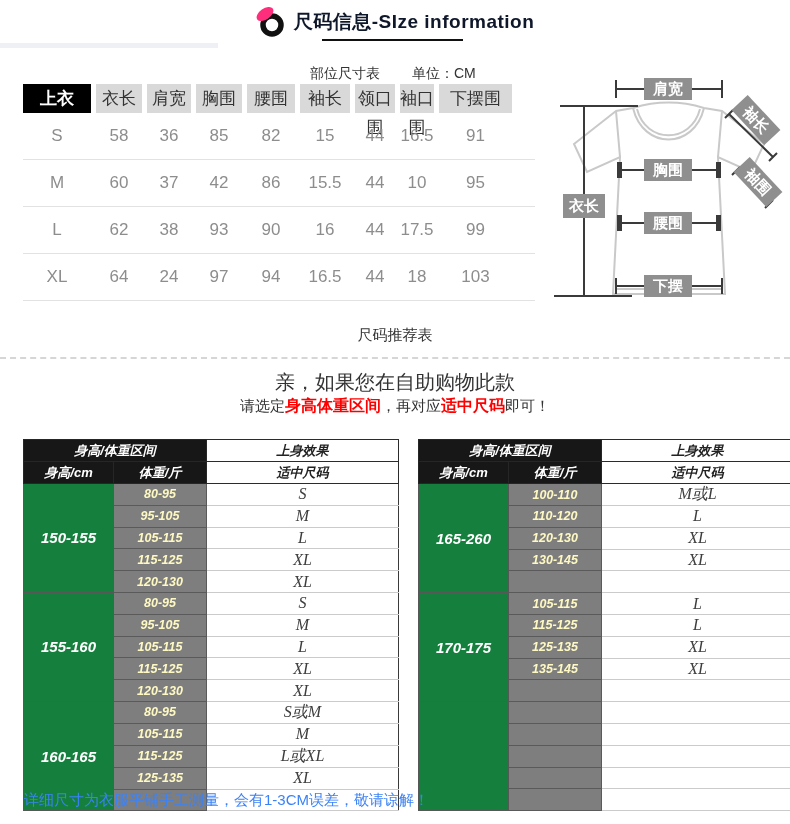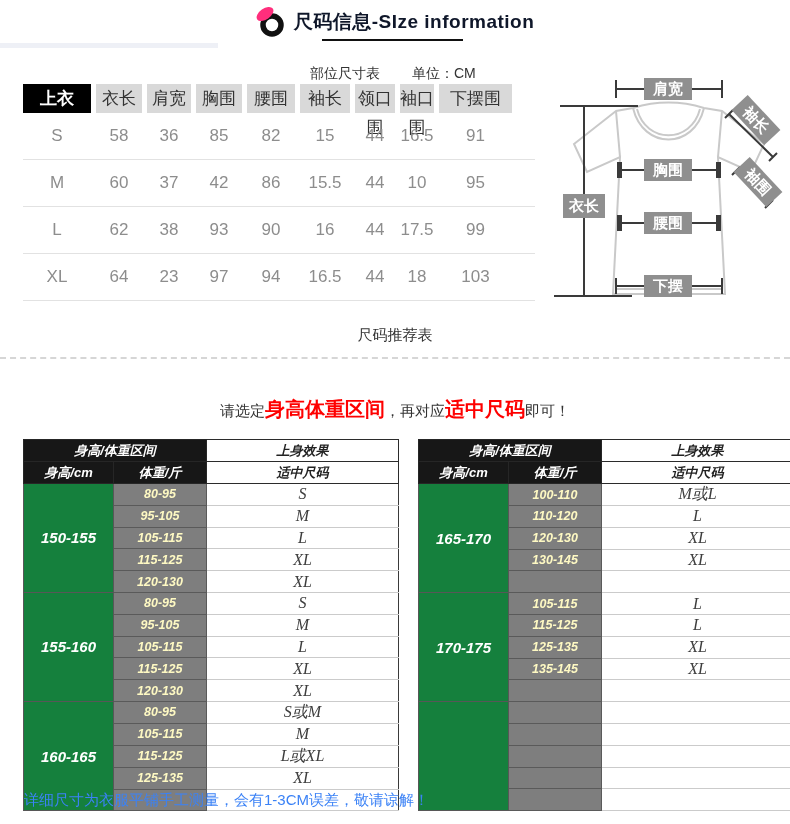--- a/index.html
+++ b/index.html
@@ -27,21 +27,21 @@
   .st-v{color:#8d8d8d;font-size:17px;}
 
   
   .tshirt{position:absolute;top:58px;left:546px;}
 
   
   .rec-title{position:absolute;top:326px;left:0;width:100%;text-align:center;font-size:15px;color:#333;}
   .dashed{position:absolute;top:357px;left:0;width:100%;border-top:2px dashed #d6d6d6;}
   .intro1{position:absolute;top:369px;left:0;width:100%;text-align:center;font-size:20px;color:#333;}
   .intro2{position:absolute;top:396px;left:0;width:100%;text-align:center;font-size:15px;color:#333;}
-  .intro2 .hl{color:#fe0000;font-size:20px;font-weight:bold;}
+  .intro2 .hl{color:#fe0000;font-size:16px;font-weight:bold;}
 
   
   .rec-wrap{position:absolute;top:439px;left:23px;display:flex;gap:19px;font-style:italic;}
   table.rec{border-collapse:collapse;table-layout:fixed;width:375px;border:1px solid #3a3a3a;}
   .rec th,.rec td{padding:0;text-align:center;vertical-align:middle;height:20.8px;overflow:hidden;}
   .rec .hb{background:#171717;color:#fff;font-weight:bold;font-size:13px;border:1px solid #262626;height:21px;}
   .rec .hw{background:#fff;color:#222;font-weight:bold;font-size:13px;border:1px solid #2b2b2b;height:21px;}
   .rec .hcell{background:#15803d;color:#fff;font-weight:bold;font-size:15px;border:1px solid #575757;}
   .rec .wcell{background:#7e7e7e;color:#fef9c3;font-weight:bold;font-size:12.5px;border:1px solid #5a5a5a;}
   .rec .scell{background:#fff;color:#3d3d3d;border-bottom:1px solid #cbcbcb;border-left:1px solid #3a3a3a;
@@ -113,21 +113,21 @@
       <div class="st-cell st-v c3">93</div>
       <div class="st-cell st-v c4">90</div>
       <div class="st-cell st-v c5">16</div>
       <div class="st-cell st-v c6">44</div>
       <div class="st-cell st-v c7">17.5</div>
       <div class="st-cell st-v c8">99</div>
     </div>
     <div class="st-drow">
       <div class="st-cell st-v c0">XL</div>
       <div class="st-cell st-v c1">64</div>
-      <div class="st-cell st-v c2">23</div>
+      <div class="st-cell st-v c2">24</div>
       <div class="st-cell st-v c3">97</div>
       <div class="st-cell st-v c4">94</div>
       <div class="st-cell st-v c5">16.5</div>
       <div class="st-cell st-v c6">44</div>
       <div class="st-cell st-v c7">18</div>
       <div class="st-cell st-v c8">103</div>
     </div>
   </div>
 
   <svg class="tshirt" width="244" height="254" viewBox="0 0 244 254">
@@ -170,20 +170,21 @@
       </g>
       <g transform="translate(212,124) rotate(47)">
         <rect x="-24" y="-11" width="48" height="22" fill="#8f8f8f"></rect>
         <text x="0" y="5" font-size="15" font-weight="600" fill="#fff" text-anchor="middle">袖围</text>
       </g>
     </g>
   </svg>
 
   <div class="rec-title">尺码推荐表</div>
   <div class="dashed"></div>
+  <div class="intro1">亲，如果您在自助购物此款</div>
   <div class="intro2">
     <span>请选定</span><span class="hl">身高体重区间</span><span>，再对应</span><span class="hl">适中尺码</span><span>即可！</span>
   </div>
 
   <div class="rec-wrap">
 
     <table class="rec">
       <colgroup>
           <col style="width:90px">
           <col style="width:93px">
@@ -275,21 +276,21 @@
           <tr>
         <th colspan="2" class="hb">身高/体重区间</th>
         <th class="hw">上身效果</th>
       </tr>
       <tr>
         <th class="hb">身高/cm</th>
         <th class="hb">体重/斤</th>
         <th class="hw">适中尺码</th>
       </tr>
       <tr>
-        <td rowspan="5" class="hcell">165-170</td>
+        <td rowspan="5" class="hcell">165-260</td>
         <td class="wcell">100-110</td>
         <td class="scell">M或L</td>
       </tr>
       <tr>
             <td class="wcell">110-120</td>
             <td class="scell">L</td>
           </tr>
       <tr>
             <td class="wcell">120-130</td>
             <td class="scell">XL</td>

